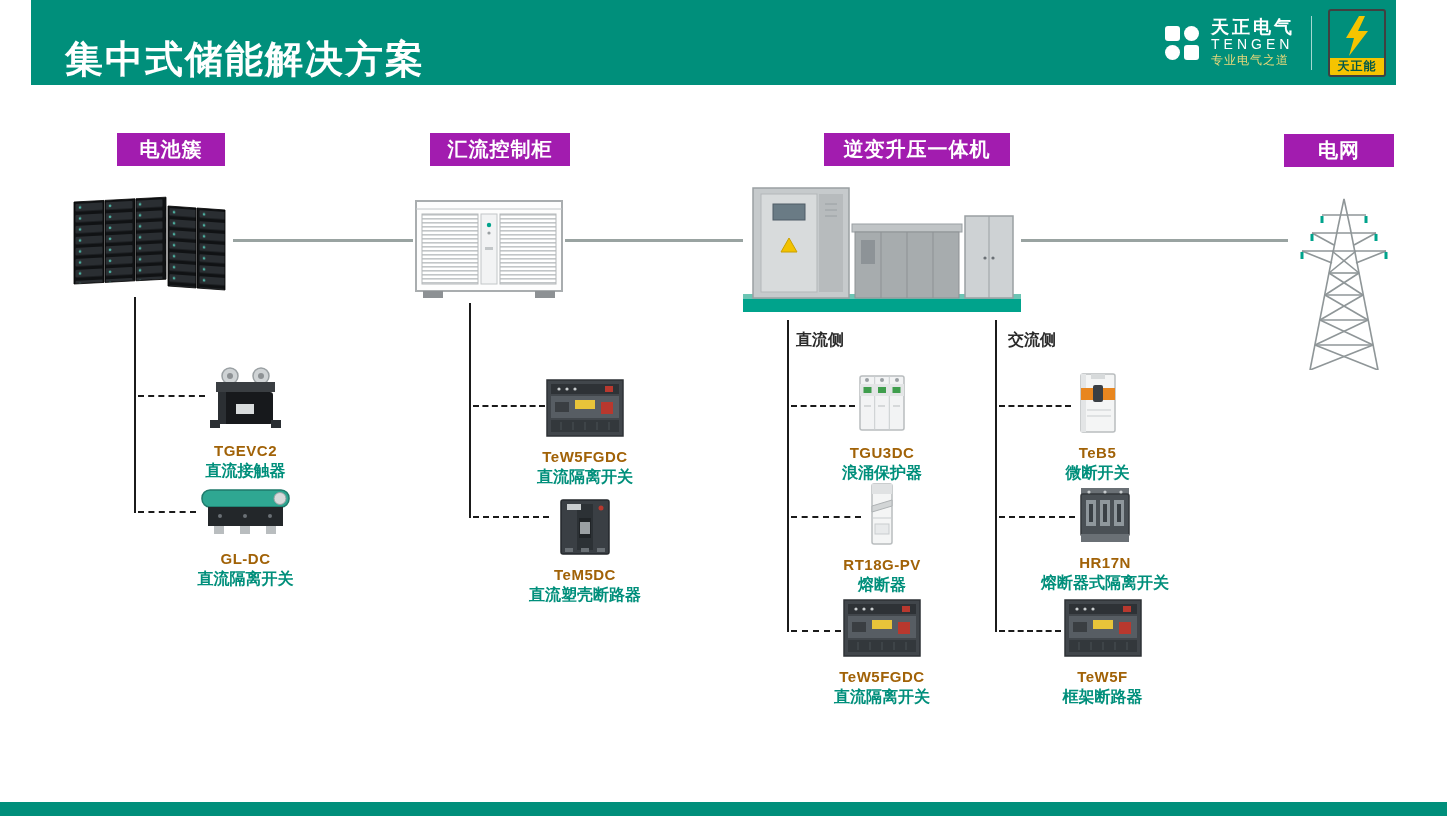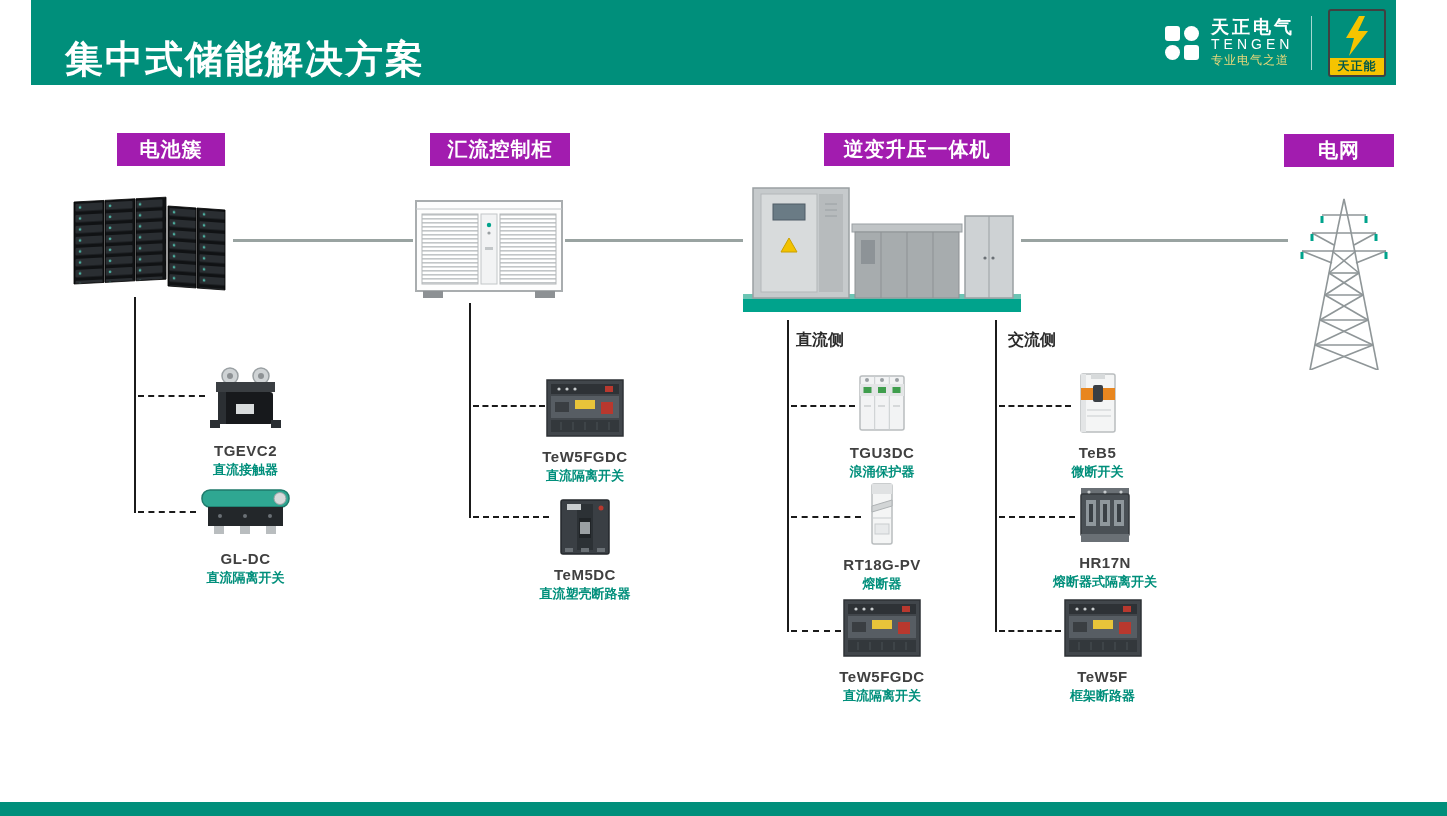--- a/index.html
+++ b/index.html
@@ -24,22 +24,22 @@
   
   .stage-label { position:absolute; height:33px; background:#a21caf; color:#fff; font-size:20px; font-weight:bold; letter-spacing:1px; display:flex; align-items:center; justify-content:center; }
   .equip { position:absolute; }
   .hline { position:absolute; height:3px; background:#99a3a1; }
   .vline { position:absolute; width:2px; background:#1b1b1b; }
   .dash  { position:absolute; height:0; border-top:2px dashed #1b1b1b; }
   .side-label { position:absolute; font-size:16px; font-weight:bold; color:#2b2b2b; }
 
   .comp { position:absolute; text-align:center; }
   .comp .img { display:flex; align-items:flex-end; justify-content:center; }
-  .comp .model { margin-top:8px; font-size:15px; font-weight:bold; color:#404040; letter-spacing:.5px; }
-  .comp .desc  { margin-top:2px; font-size:13px; font-weight:bold; color:#008F7B; }
+  .comp .model { margin-top:8px; font-size:15px; font-weight:bold; color:#a16207; letter-spacing:.5px; }
+  .comp .desc  { margin-top:2px; font-size:16px; font-weight:bold; color:#008F7B; }
 </style>
 </head>
 <body>
 
 <div id="slide">
 
   <div class="header">
     <div class="title">集中式储能解决方案</div>
     <div class="brand">
       <svg width="38" height="38" viewBox="0 0 38 38">

